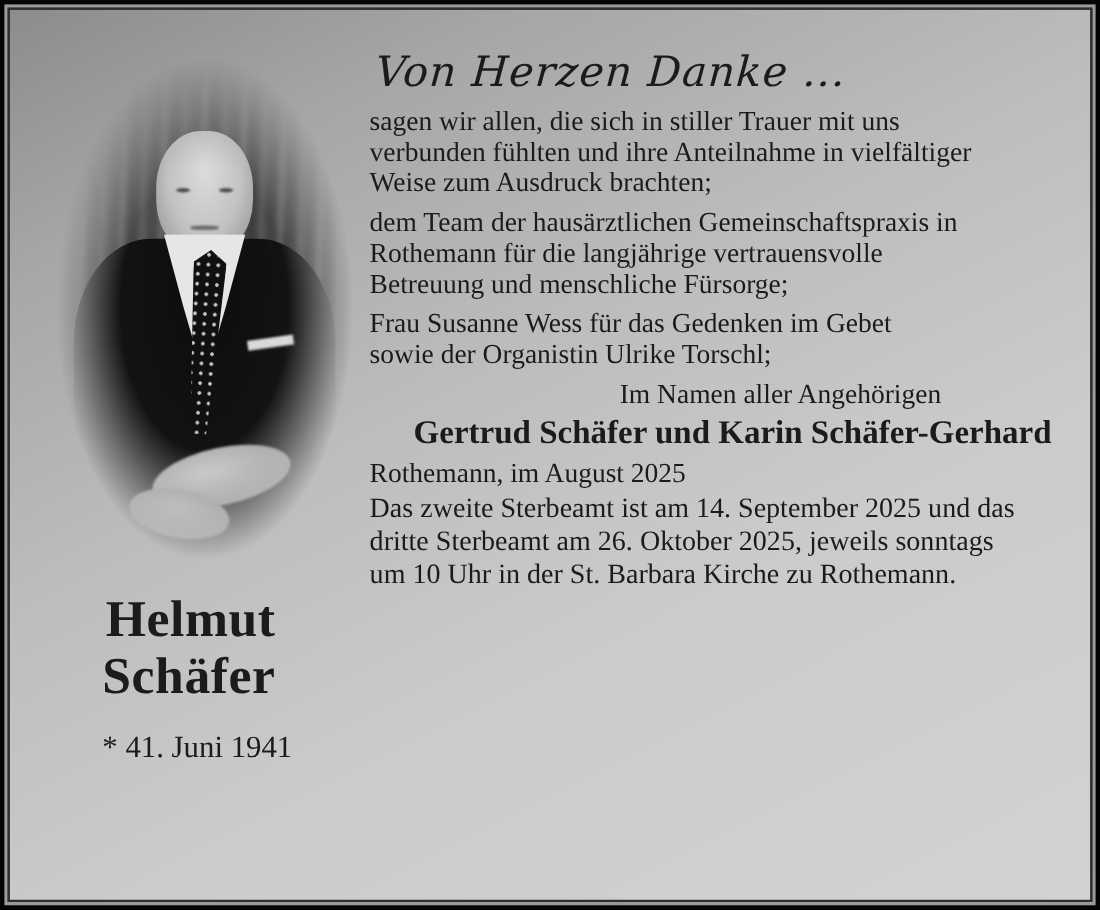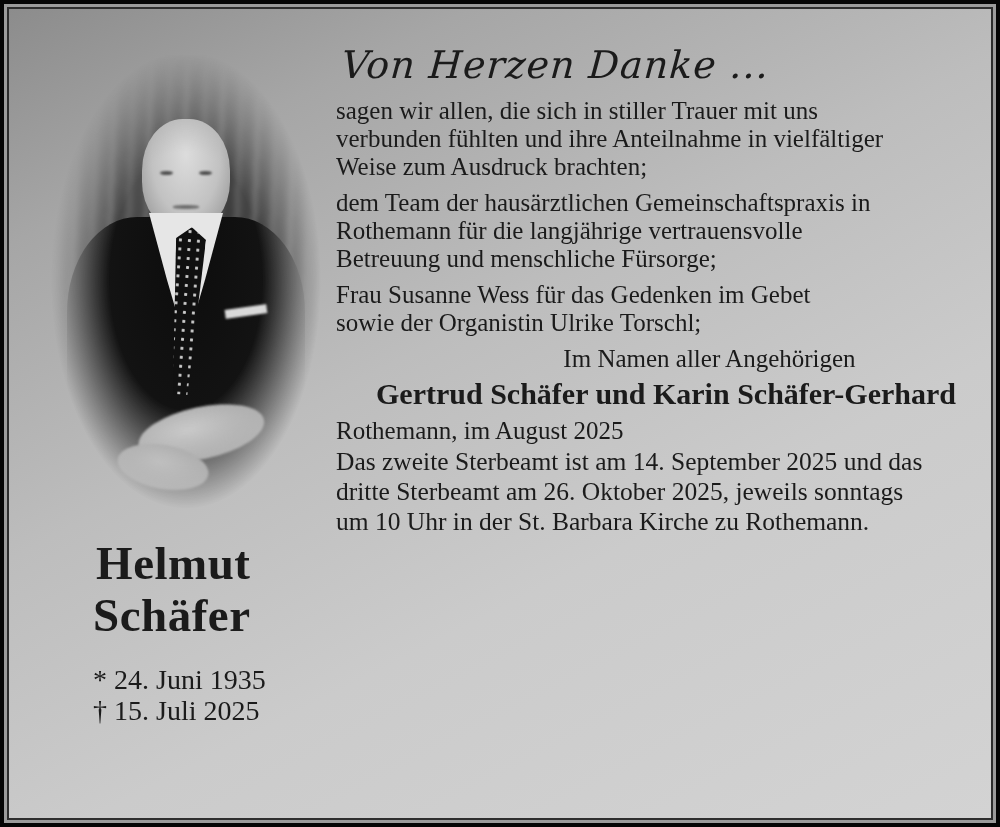--- a/index.html
+++ b/index.html
@@ -131,22 +131,21 @@
             <div class="shirt"></div>
             <div class="tie"></div>
             <div class="pocket-square"></div>
             <div class="hand1"></div>
             <div class="hand2"></div>
           </div>
 
           <div class="name ml">Helmut
 Schäfer</div>
           <div class="dates">
-            <div>* 24. Juni 1935</div>
-            <div>† 15. Juli 2025</div>
+            <div>* 41. Juni 1941</div>
           </div>
 
           <div class="right-col">
             <div class="script-heading">Von Herzen Danke ...</div>
 
             <p class="para ml">sagen wir allen, die sich in stiller Trauer mit uns
 verbunden fühlten und ihre Anteilnahme in vielfältiger
 Weise zum Ausdruck brachten;</p>
             <p class="para ml">dem Team der hausärztlichen Gemeinschaftspraxis in
 Rothemann für die langjährige vertrauensvolle

